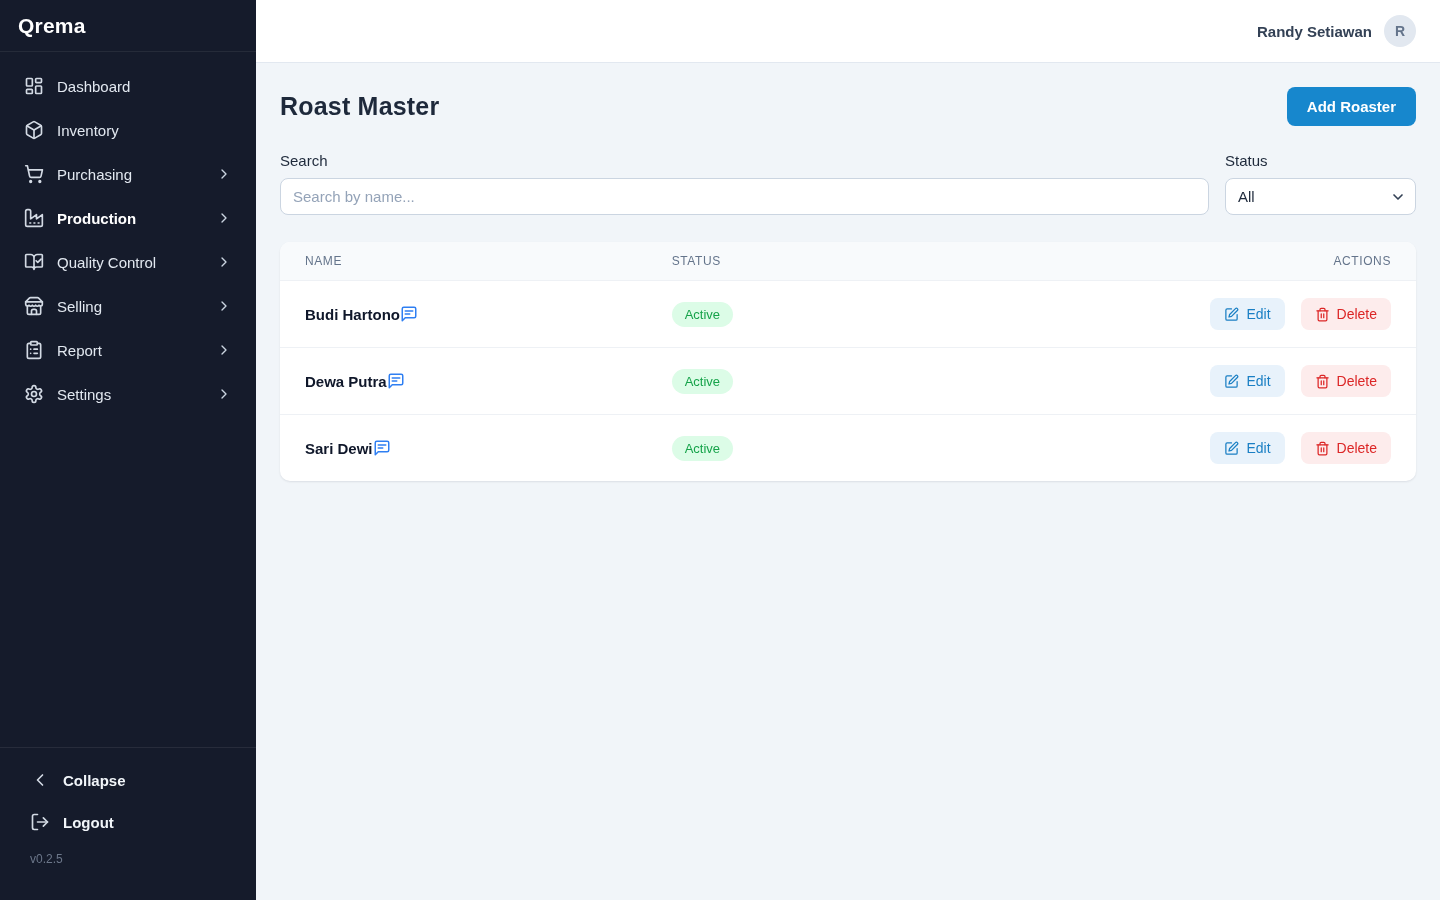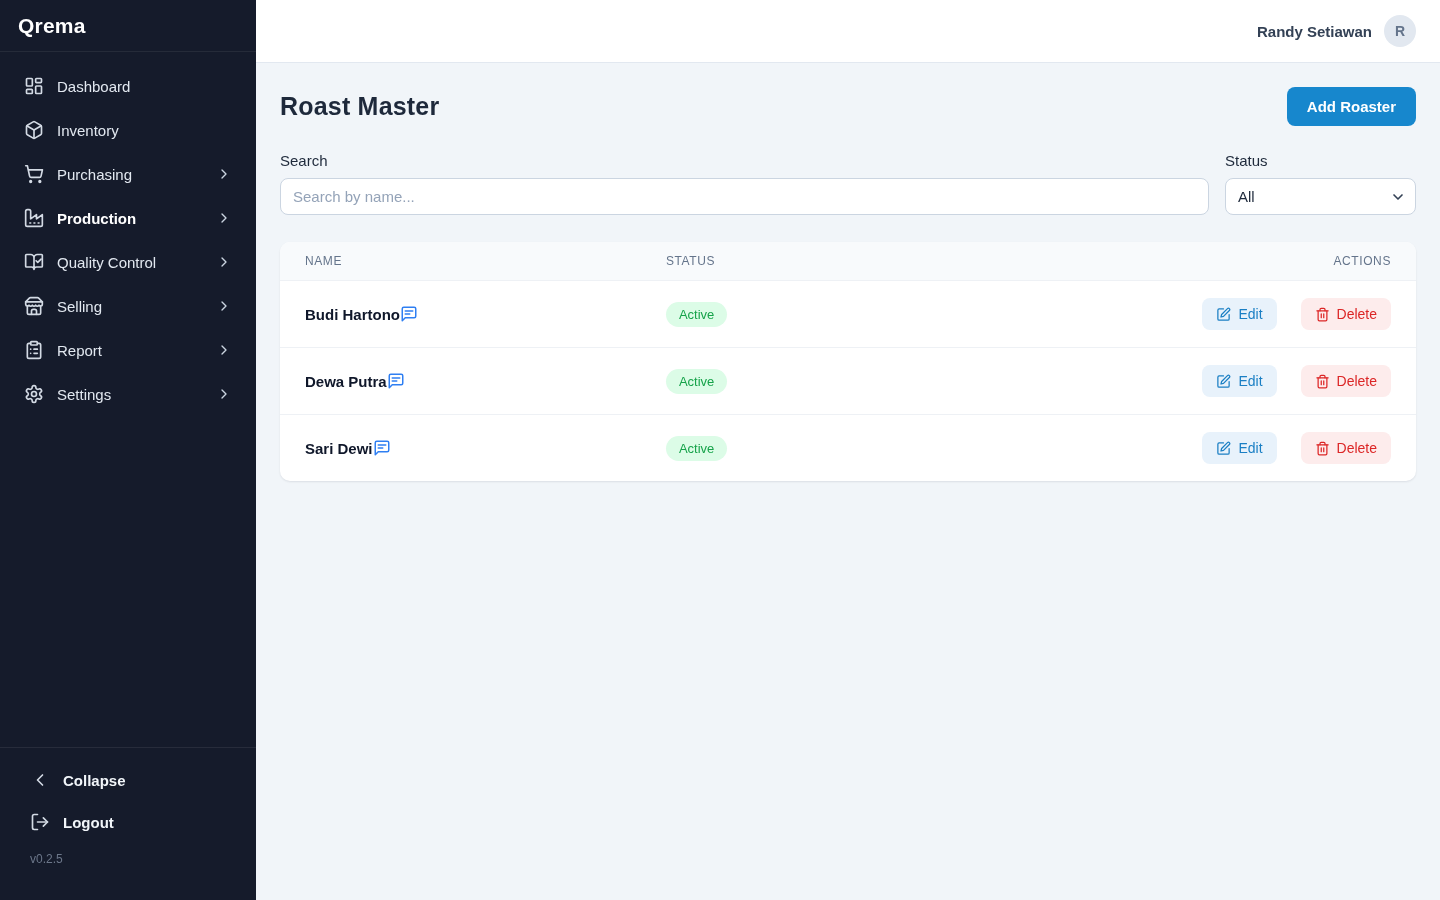--- a/index.html
+++ b/index.html
@@ -93,21 +93,21 @@
   td { padding: 17px 25px; border-bottom: 1px solid #eef1f5; }
   tbody tr:last-child td { border-bottom: none; }
   .namecell { display: flex; align-items: flex-end; }
   .name { font-size: 15px; font-weight: 700; color: #0f172a; }
   .msg-icon { width: 18px; height: 18px; color: #2f7ff2; display: flex; cursor: pointer; }
   .msg-icon svg { width: 18px; height: 18px; }
   .badge {
     display: inline-block; background: #dcfce7; color: #16a34a;
     font-size: 13px; font-weight: 500; padding: 5px 13px; border-radius: 999px;
   }
-  .actions { display: inline-flex; gap: 24px; }
+  .actions { display: inline-flex; gap: 16px; }
   .btn-action {
     display: inline-flex; align-items: center; gap: 7px; border: none; border-radius: 8px;
     padding: 8px 14px; font-size: 14px; font-weight: 500; font-family: inherit; cursor: pointer;
   }
   .btn-action svg { width: 15px; height: 15px; }
   .btn-edit { background: #e8f2fb; color: #1a7fc4; }
   .btn-delete { background: #fdecec; color: #dc2626; }
 </style>
 </head>
 <body>

